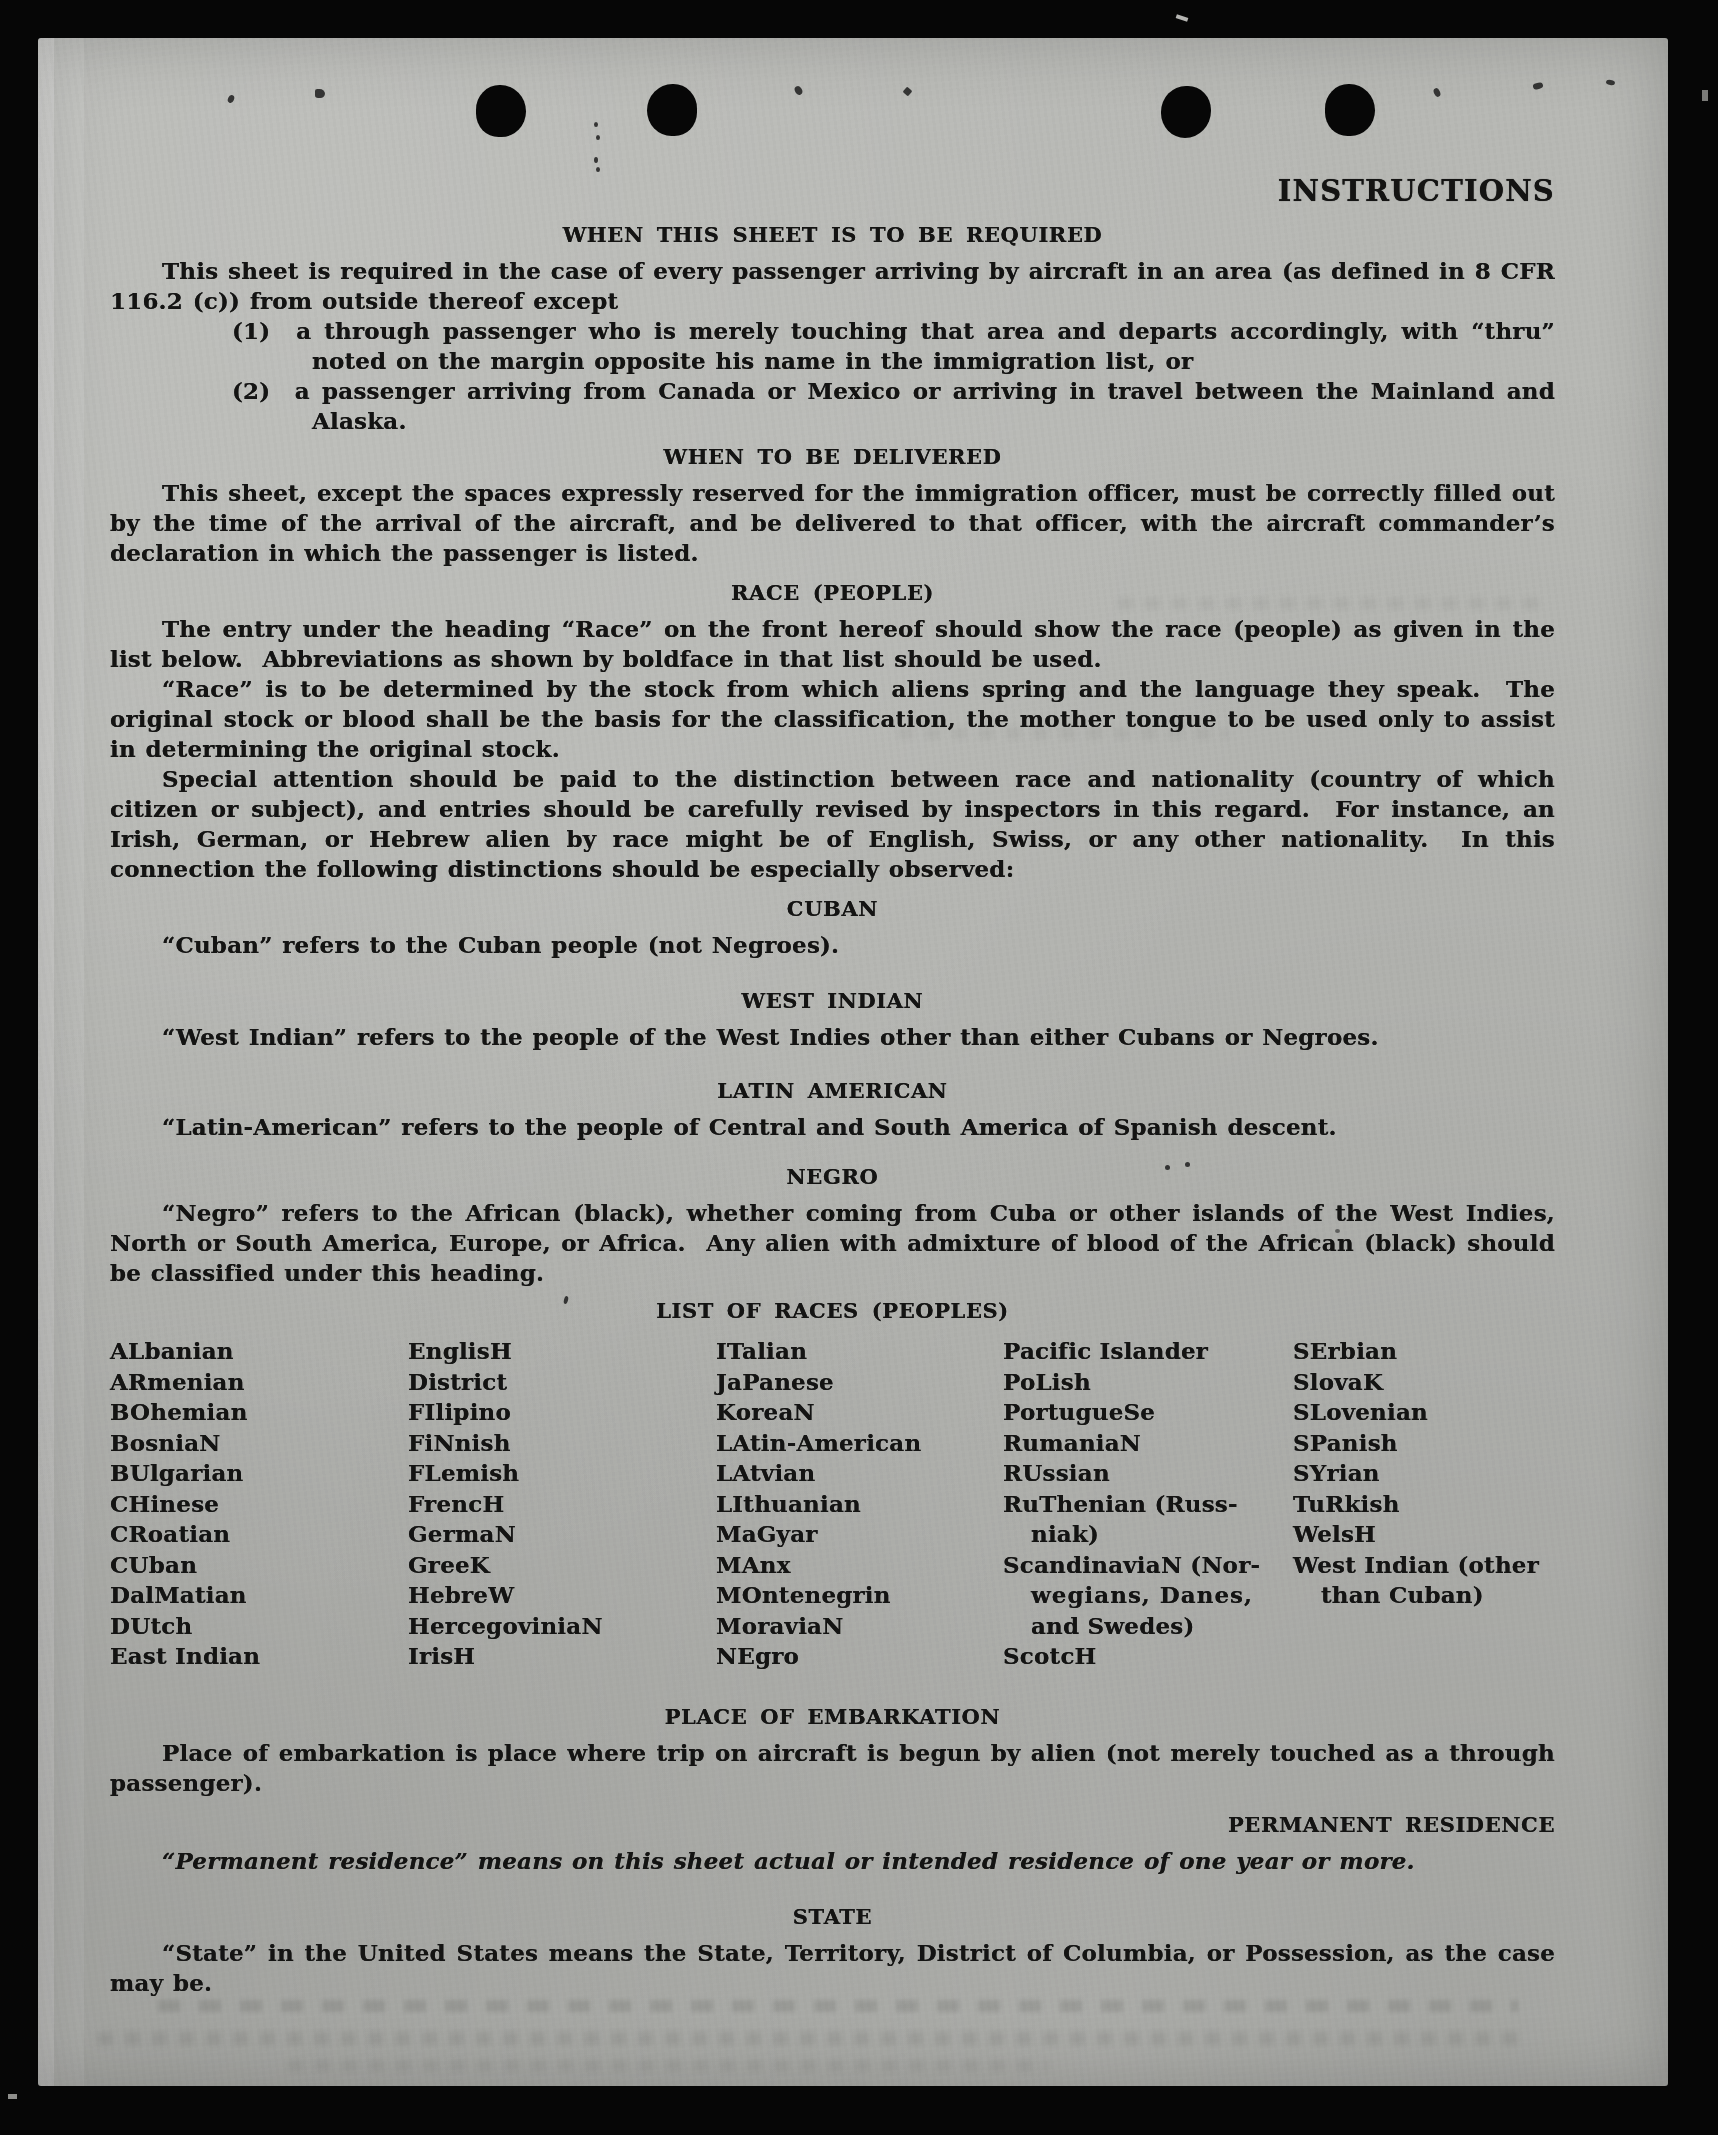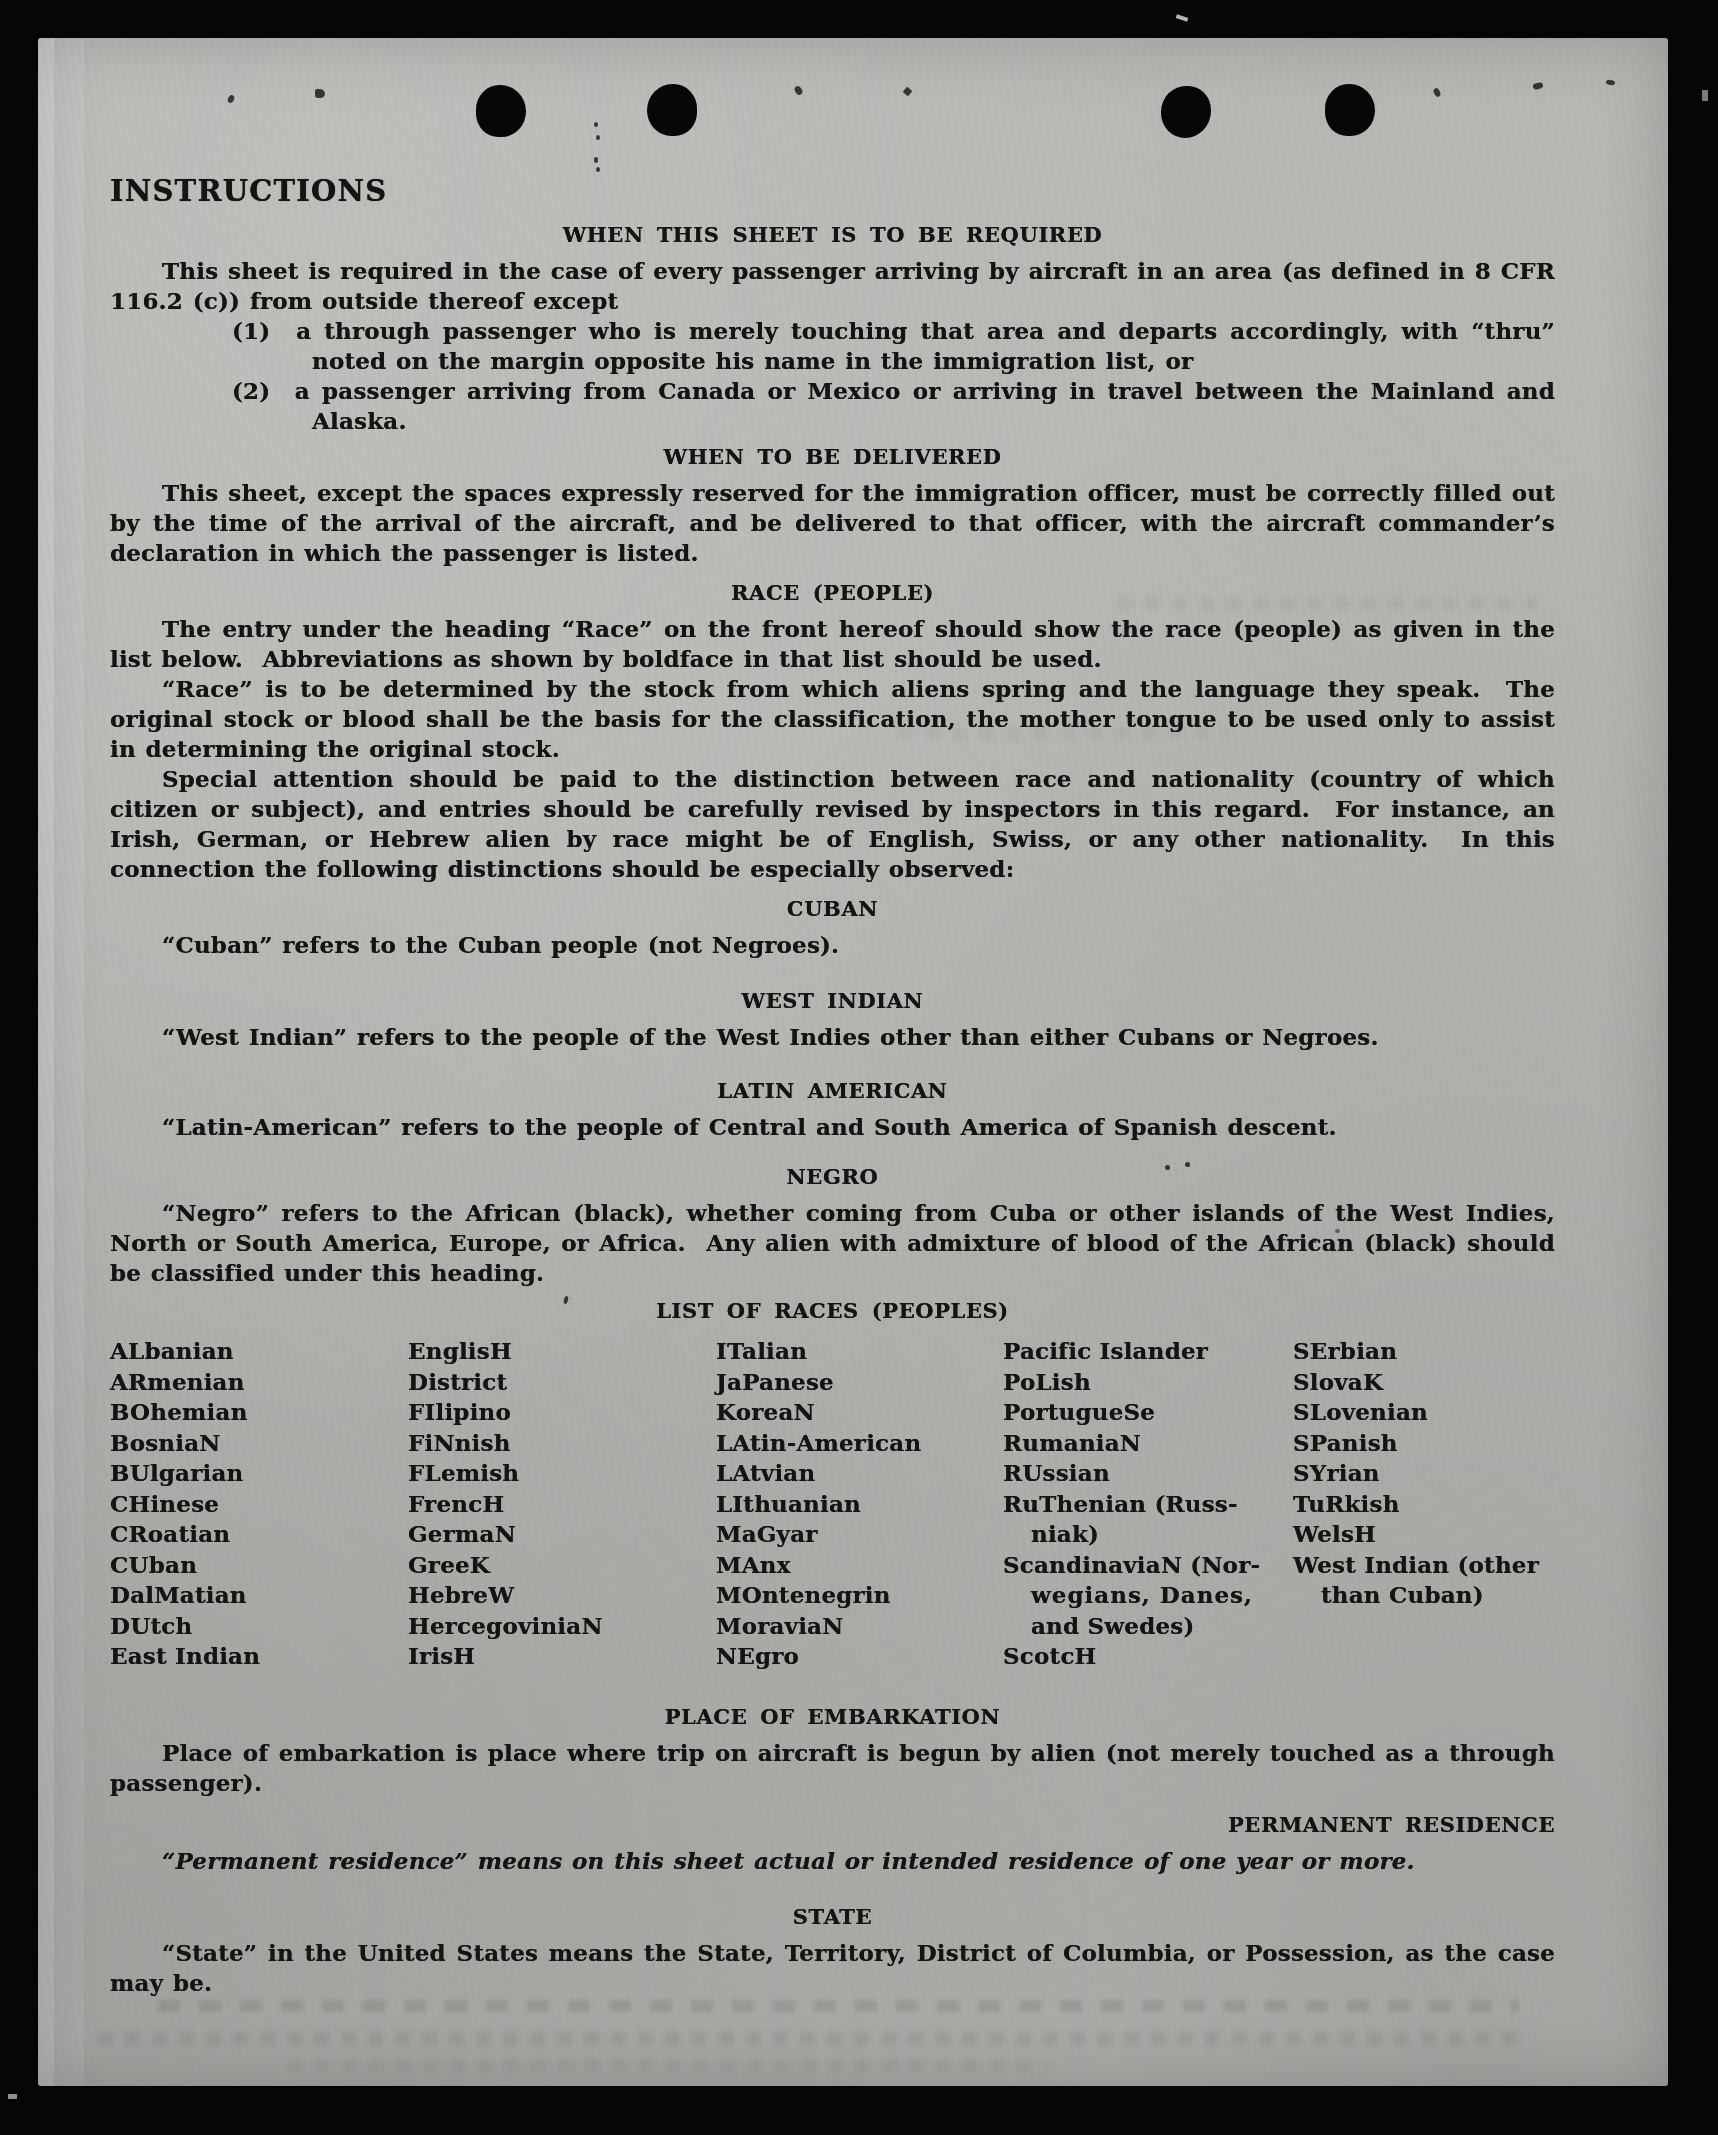--- a/index.html
+++ b/index.html
@@ -16,21 +16,21 @@
          box-shadow: inset 0 0 70px rgba(0,0,0,.18);
          border-radius:3px;}
   .grain{position:absolute;inset:0;opacity:.5;pointer-events:none;
          background:
           repeating-linear-gradient(83deg, rgba(0,0,0,.025) 0 3px, transparent 3px 7px),
           repeating-linear-gradient(-7deg, rgba(255,255,255,.03) 0 2px, transparent 2px 6px);}
   .content{position:absolute;left:72px;top:0;width:1445px;color:#141413;}
   .blk{position:absolute;left:0;width:1445px;}
   .h{font-weight:bold;text-align:center;font-size:21px;letter-spacing:.6px;word-spacing:5px;
      text-shadow:0 0 .6px #222;}
-  .title{font-weight:bold;text-align:left;font-size:29px;letter-spacing:1.2px;
+  .title{font-weight:bold;text-align:right;font-size:29px;letter-spacing:1.2px;
      text-shadow:0 0 .7px #111;}
   .p{font-weight:bold;font-size:23px;line-height:30px;text-align:justify;letter-spacing:.2px;
      word-spacing:1.5px;white-space:pre-wrap;text-shadow:0 0 .5px #333;}
   .indent{text-indent:52px;}
   .num-item{margin-left:122px;width:1323px;padding-left:80px;text-indent:-80px;box-sizing:border-box;}
   
   .racelist{position:absolute;height:360px;}
   .rcol{position:absolute;top:0;}
   .race{font-weight:bold;font-size:23px;line-height:30.5px;white-space:nowrap;
         letter-spacing:.2px;text-shadow:0 0 .5px #333;}

